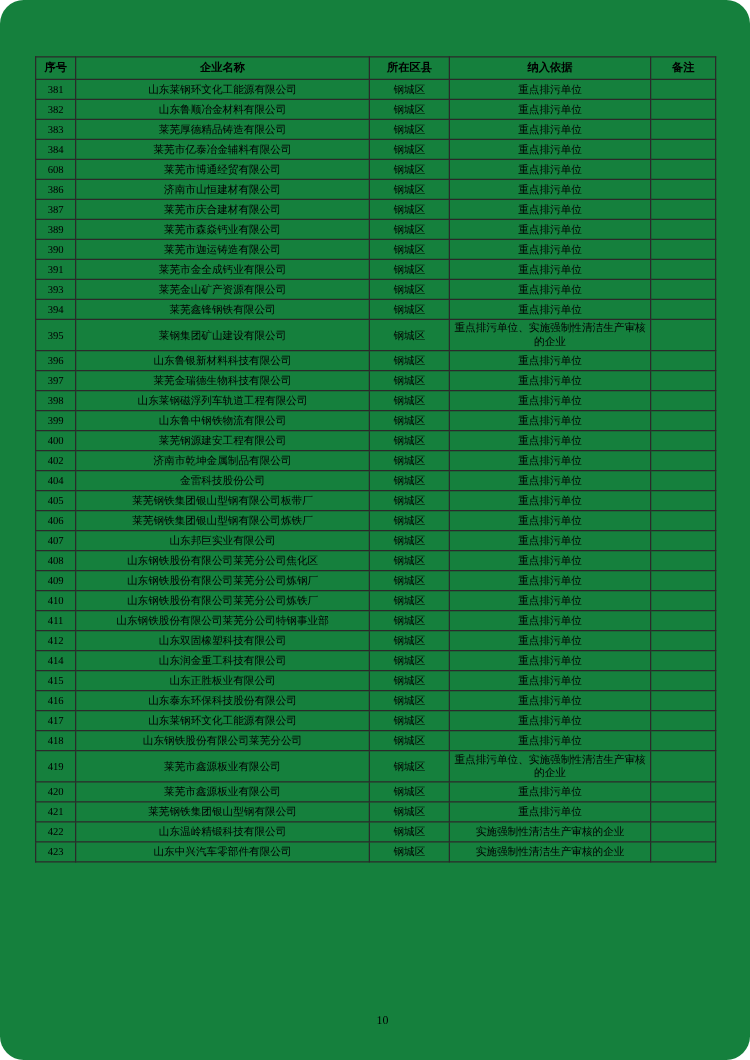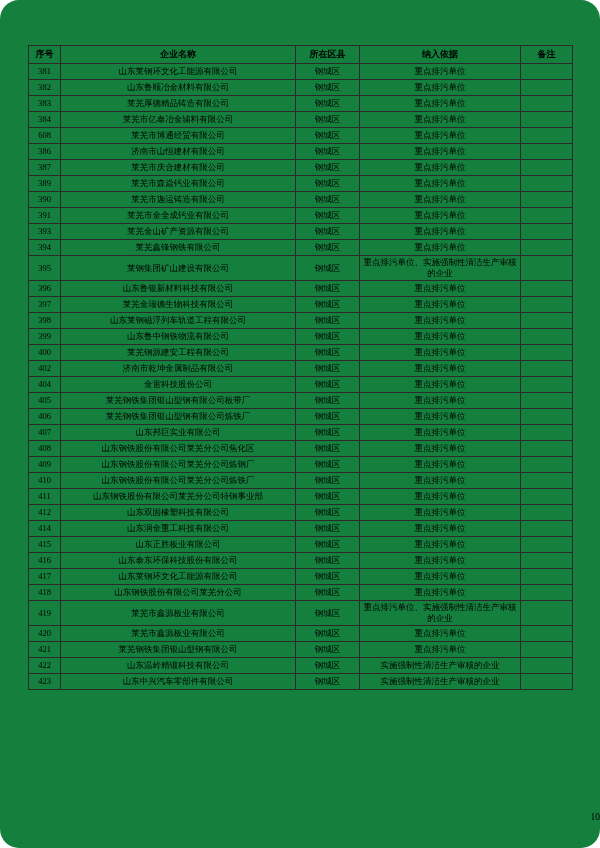--- a/index.html
+++ b/index.html
@@ -42,21 +42,21 @@
   }
   .doc-table td {
     height: 13px;
     font-weight: normal;
   }
   .page-number {
     position: absolute;
     left: 0;
     right: 0;
     top: 812px;
-    text-align: right;
+    text-align: center;
     font-size: 9.5px;
     padding-left: 12px;
   }
   col.c-seq      { width: 32px; }
   col.c-name     { width: 235px; }
   col.c-district { width: 64px; }
   col.c-basis    { width: 161px; }
   col.c-remark   { width: 52px; }
 </style>
 </head>

